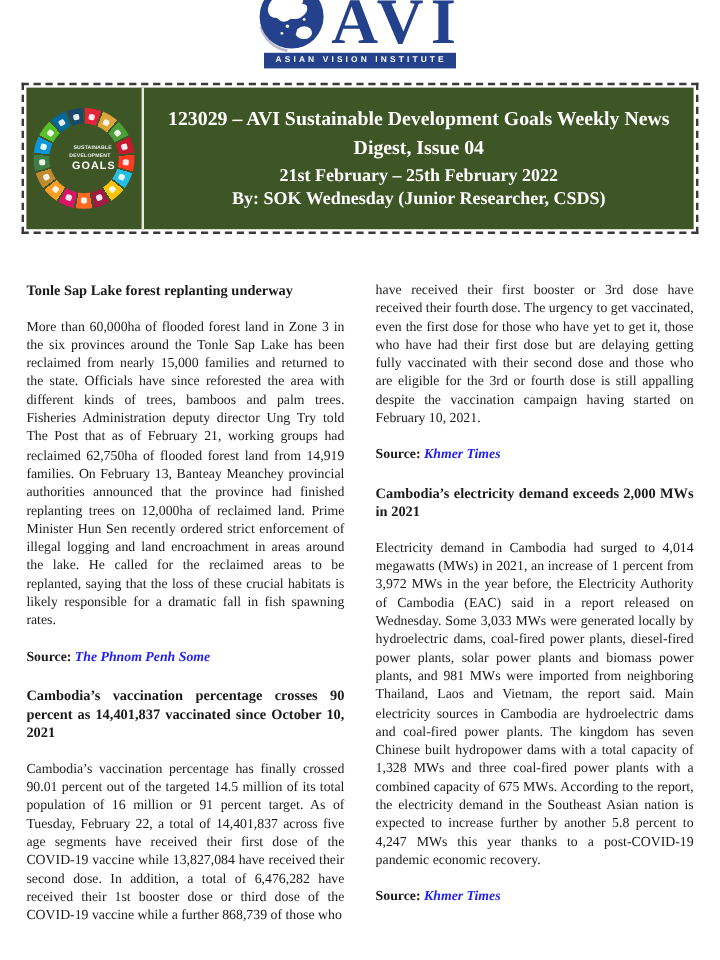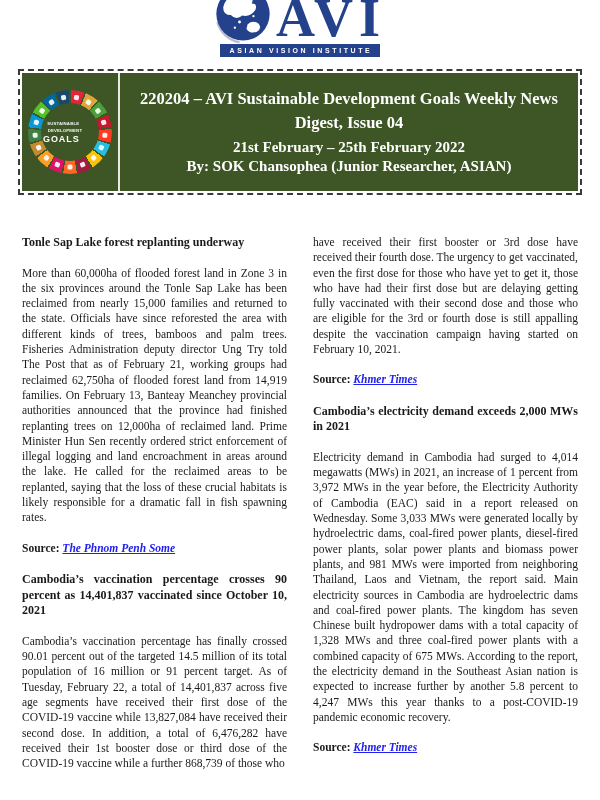--- a/index.html
+++ b/index.html
@@ -33,21 +33,21 @@
     flex:1;display:flex;flex-direction:column;justify-content:center;
     text-align:center;color:var(--banner-text,#ffffff);padding:0 14px;
   }
   .banner-title{font-size:16.5px;font-weight:bold;line-height:1.4;}
   .banner-date{font-size:15px;font-weight:bold;margin-top:4px;line-height:1.25;}
   .banner-byline{font-size:15px;font-weight:bold;line-height:1.35;}
   
   .sdg-wheel{width:84px;height:84px;border-radius:50%;position:relative;}
   .sdg-center{
     position:absolute;inset:13px;border-radius:50%;background:var(--banner-bg,#3E5525);
-    display:flex;flex-direction:column;align-items:flex-start;justify-content:center;overflow:hidden;
+    display:flex;flex-direction:column;align-items:flex-end;justify-content:center;overflow:hidden;
   }
   .sdg-center span{
     display:block;font-family:"Liberation Sans",sans-serif;font-weight:bold;
     color:#eef6f2;font-size:6px;line-height:1.1;letter-spacing:.2px;
     transform:scale(.72);transform-origin:center;white-space:nowrap;
   }
   .sdg-center .goals{font-size:10px;color:#ffffff;letter-spacing:1px;transform:scale(.9);}
   .sdg-tick{
     position:absolute;left:50%;top:50%;width:5px;height:5px;
     background:rgba(255,255,255,.9);border-radius:1.5px;
@@ -56,21 +56,21 @@
   .columns{display:flex;gap:26px;margin:44px 22px 0 22px;}
   .col{flex:1;min-width:0;text-align:justify;font-size:11.5px;line-height:15.3px;}
   .article-title{
     font-size:12px;font-weight:bold;margin:0 0 15px 0;
     text-align:justify;line-height:15.6px;
   }
   .article-body{margin:0 0 15px 0;}
   .source-line{margin:0 0 16px 0;font-weight:bold;}
   .source-link{
     color:var(--link-blue,#2222EE);font-style:italic;font-weight:bold;
-    text-decoration:underline;cursor:pointer;
+    cursor:pointer;
   }
 </style>
 </head>
 <body>
 
 <div class="page">
 
   <header class="logo-wrap">
     <div class="logo-row">
       <svg class="globe" viewBox="0 0 100 100" xmlns="http://www.w3.org/2000/svg" aria-hidden="true">
@@ -109,23 +109,23 @@
           <b class="sdg-tick" style="transform: translate(-50%, -50%) rotate(243.529deg) translateY(-35px);"></b>
           <b class="sdg-tick" style="transform: translate(-50%, -50%) rotate(264.706deg) translateY(-35px);"></b>
           <b class="sdg-tick" style="transform: translate(-50%, -50%) rotate(285.882deg) translateY(-35px);"></b>
           <b class="sdg-tick" style="transform: translate(-50%, -50%) rotate(307.059deg) translateY(-35px);"></b>
           <b class="sdg-tick" style="transform: translate(-50%, -50%) rotate(328.235deg) translateY(-35px);"></b>
           <b class="sdg-tick" style="transform: translate(-50%, -50%) rotate(349.412deg) translateY(-35px);"></b>
         </div>
     </div>
     <div class="banner-sep"></div>
     <div class="banner-text">
-      <div class="banner-title">220204 – AVI Sustainable Development Goals Weekly News Digest, Issue 04</div>
+      <div class="banner-title">123029 – AVI Sustainable Development Goals Weekly News Digest, Issue 04</div>
       <div class="banner-date">21st February – 25th February 2022</div>
-      <div class="banner-byline">By: SOK Chansophea (Junior Researcher, ASIAN)</div>
+      <div class="banner-byline">By: SOK Wednesday (Junior Researcher, CSDS)</div>
     </div>
   </section>
 
   <main class="columns">
 
     <div class="col">
       <h3 class="article-title">Tonle Sap Lake forest replanting underway</h3>
       <p class="article-body">More than 60,000ha of flooded forest land in Zone 3 in the six provinces around the Tonle Sap Lake has been reclaimed from nearly 15,000 families and returned to the state. Officials have since reforested the area with different kinds of trees, bamboos and palm trees. Fisheries Administration deputy director Ung Try told The Post that as of February 21, working groups had reclaimed 62,750ha of flooded forest land from 14,919 families. On February 13, Banteay Meanchey provincial authorities announced that the province had finished replanting trees on 12,000ha of reclaimed land. Prime Minister Hun Sen recently ordered strict enforcement of illegal logging and land encroachment in areas around the lake. He called for the reclaimed areas to be replanted, saying that the loss of these crucial habitats is likely responsible for a dramatic fall in fish spawning rates.</p>
       <p class="source-line">
         <span>Source:</span>

